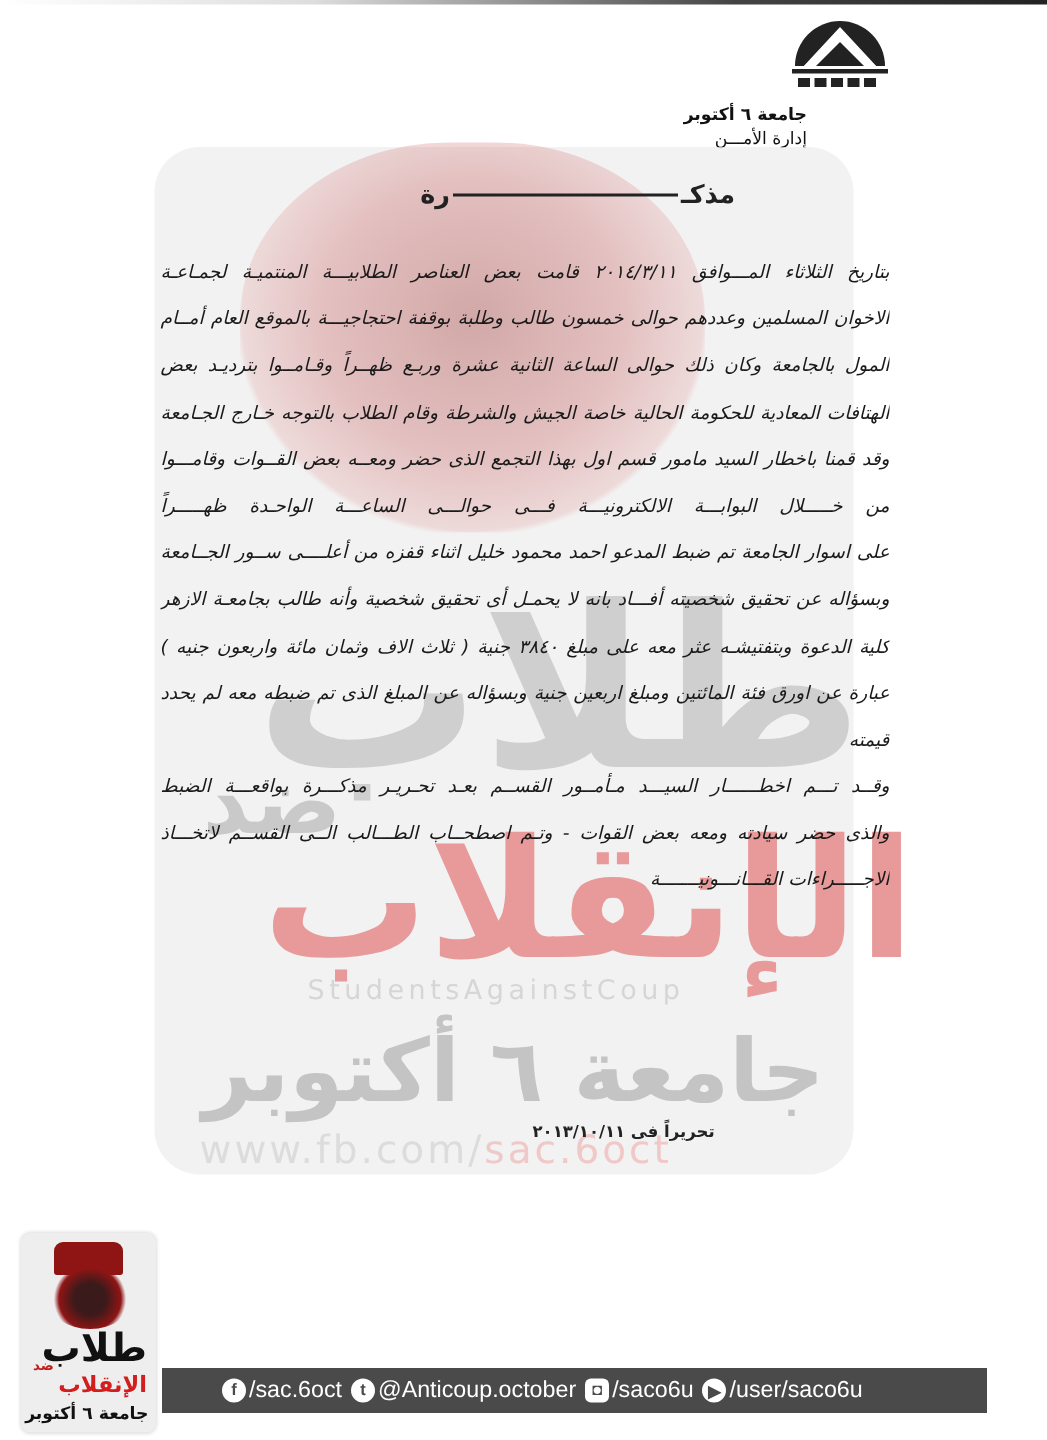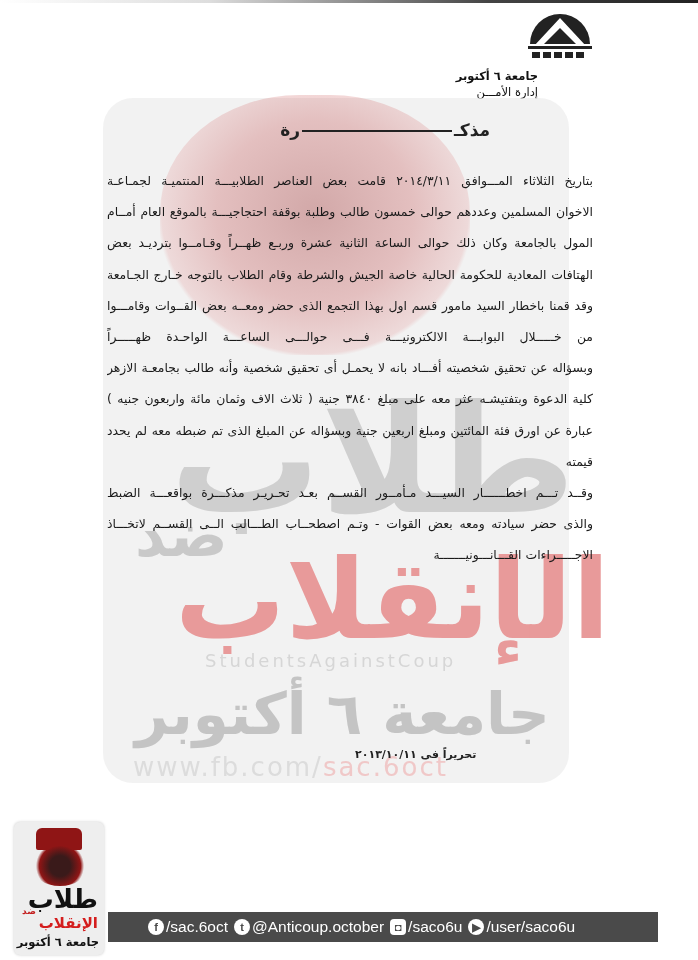--- a/index.html
+++ b/index.html
@@ -15,21 +15,21 @@
   .wm-didd{position:absolute;left:135px;top:500px;font-size:60px;color:#c9c9c9;direction:rtl;font-weight:bold;}
   .wm-inqilab{position:absolute;left:175px;top:545px;font-size:110px;line-height:110px;color:#e89a9a;direction:rtl;font-weight:bold;letter-spacing:-2px;}
   .wm-en{position:absolute;left:205px;top:650px;font-size:18px;color:#d6d6d6;letter-spacing:3px;}
   .wm-uni{position:absolute;left:135px;top:680px;font-size:58px;color:#c4c4c4;direction:rtl;font-weight:bold;}
   .wm-url{position:absolute;left:133px;top:752px;font-size:26px;color:#dcdcdc;letter-spacing:2px;}
   .wm-url .accent{color:#f0c8c8;}
   
   .title{position:absolute;left:200px;top:120px;width:290px;text-align:right;direction:rtl;font-size:17px;font-weight:bold;color:#222;}
   .title .bar{display:inline-block;width:150px;height:2px;background:#222;vertical-align:middle;margin:0 2px;}
   .body{position:absolute;left:107px;top:165px;width:486px;direction:rtl;font-family:"DejaVu Sans",sans-serif;font-size:12.4px;color:#1a1a1a;}
-  .line{height:31.2px;line-height:31.2px;text-align:justify;text-align-last:justify;white-space:nowrap;overflow:hidden;}
+  .line{height:31.2px;line-height:31.2px;text-align:justify;text-align-last:justify;white-space:nowrap;overflow:hidden;font-style:italic;}
   .line.short{text-align:right;text-align-last:right;}
   .date{position:absolute;left:355px;top:748px;direction:rtl;font-size:11px;color:#222;font-weight:bold;}
   
   .badge{position:absolute;left:14px;top:822px;width:90px;height:133px;background:#eeeeee;border-radius:6px;box-shadow:0 0 3px #ccc;overflow:hidden;}
   .badge .hat{position:absolute;left:22px;top:6px;width:46px;height:22px;background:#8f1515;border-radius:6px 6px 2px 2px;}
   .badge .splat{position:absolute;left:18px;top:24px;width:56px;height:40px;border-radius:50%;background:radial-gradient(circle,#3a1a1a 30%,#8f1515 60%,rgba(143,21,21,0) 70%);}
   .badge .t1{position:absolute;right:6px;top:62px;font-size:26px;font-weight:bold;color:#111;direction:rtl;}
   .badge .t2{position:absolute;left:8px;top:84px;font-size:9px;font-weight:bold;color:#c31d1d;}
   .badge .t3{position:absolute;right:6px;top:92px;font-size:15px;font-weight:bold;color:#d41d1d;direction:rtl;}
   .badge .t4{position:absolute;right:5px;top:113px;font-size:11.5px;font-weight:bold;color:#111;direction:rtl;}
@@ -71,20 +71,21 @@
   <span>مذكـ</span><span class="bar"></span><span>رة</span>
 </div>
 
 <div class="body">
   <div class="line">بتاريخ الثلاثاء المـــوافق ٢٠١٤/٣/١١ قامت بعض العناصر الطلابيـــة المنتميـة لجمـاعـة</div>
   <div class="line">الاخوان المسلمين وعددهم حوالى خمسون طالب وطلبة بوقفة احتجاجيـــة بالموقع العام أمــام</div>
   <div class="line">المول بالجامعة  وكان ذلك حوالى الساعة الثانية عشرة وربـع ظهــراً وقـامــوا بترديـد بعض</div>
   <div class="line">الهتافات المعادية للحكومة الحالية خاصة الجيش والشرطة وقام الطلاب بالتوجه خـارج الجـامعة</div>
   <div class="line">وقد قمنا باخطار السيد مامور قسم اول بهذا التجمع الذى حضر ومعــه بعض القــوات وقامـــوا</div>
   <div class="line">من خـــــلال البوابـــة الالكترونيـــة فـــى حوالـــى الساعـــة الواحـدة ظهـــــراً</div>
+  <div class="line">على اسوار الجامعة تم ضبط المدعو احمد محمود خليل اثناء قفزه من أعلــــى ســور الجــامعة</div>
   <div class="line">وبسؤاله عن تحقيق شخصيته أفـــاد بانه لا يحمـل أى تحقيق شخصية وأنه طالب بجامعـة الازهر</div>
   <div class="line">كلية الدعوة وبتفتيشـه عثر معه على مبلغ ٣٨٤٠ جنية ( ثلاث الاف وثمان مائة واربعون جنيه )</div>
   <div class="line">عبارة عن اورق فئة المائتين ومبلغ اربعين جنية وبسؤاله عن المبلغ الذى تم ضبطه معه لم يحدد</div>
   <div class="line short">قيمته</div>
   <div class="line">وقــد تـــم اخطــــــار السيـــد مـأمــور القســم بعـد تحـريـر مذكـــرة بواقعـــة الضبط</div>
   <div class="line">والذى حضر سيادته ومعه بعض القوات - وتـم اصطحــاب الطـــالب الــى القســم لاتخـــاذ</div>
   <div class="line short">الاجـــــراءات القـــانـــونيـــــــة</div>
 </div>
 
 <div class="date">تحريراً فى ٢٠١٣/١٠/١١</div>

